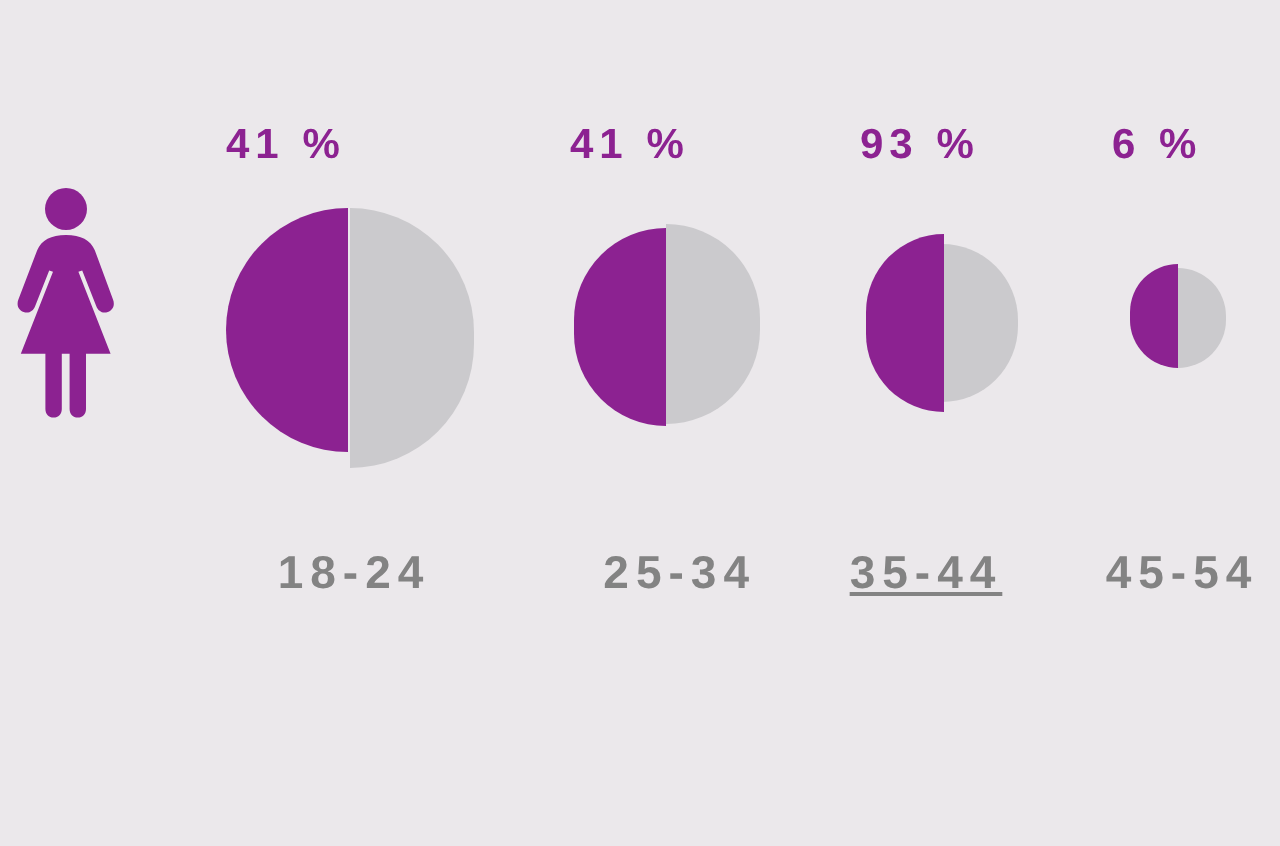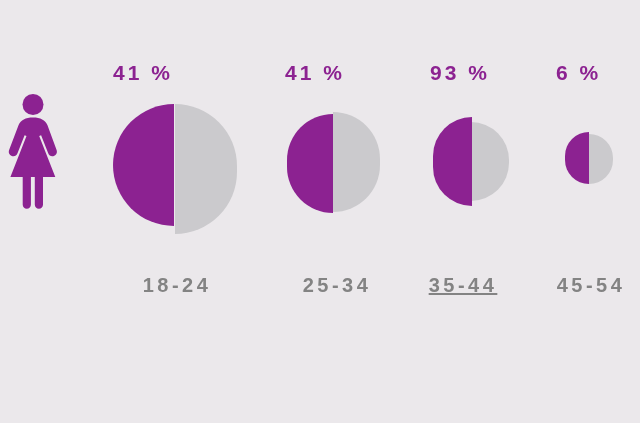--- a/index.html
+++ b/index.html
@@ -61,21 +61,21 @@
     letter-spacing: 3px;
     white-space: nowrap;
     text-align: left;
     line-height: 1;
   }
 
   
   .age-label {
     position: absolute;
     color: #838383;
-    font-size: 20px;
+    font-size: 23px;
     font-weight: bold;
     letter-spacing: 3.5px;
     white-space: nowrap;
     text-align: center;
     line-height: 1;
   }
 </style>
 </head>
 <body>
 
@@ -99,21 +99,21 @@
 
   <div class="age-label" style="left:113px; top:275px; width:128px;">18-24</div>
 
   <div class="pct-label" style="left:285px; top:62px; width:96px;">41 %</div>
 
   <div class="pie-group" style="left:287px; top:112px; width:96px; height:102px;">
     <div class="half-gray" style="left:46px; top:0px; width:47px; height:100px;"></div>
     <div class="half-purple" style="left:0px; top:2px; width:46px; height:99px;"></div>
   </div>
 
-  <div class="age-label" style="left:281px; top:275px; width:112px;">25-34</div>
+  <div class="age-label" style="left:266px; top:275px; width:112px;text-align:right;">25-34</div>
 
   <div class="pct-label" style="left:430px; top:62px; width:92px;">93 %</div>
 
   <div class="pie-group" style="left:433px; top:117px; width:82px; height:90px;">
     <div class="half-gray" style="left:38px; top:5px; width:38px; height:79px;"></div>
     <div class="half-purple" style="left:0px; top:0px; width:39px; height:89px;"></div>
   </div>
 
   <div class="age-label" style="left:407px; top:275px; width:112px;text-decoration:underline;">35-44</div>
 

